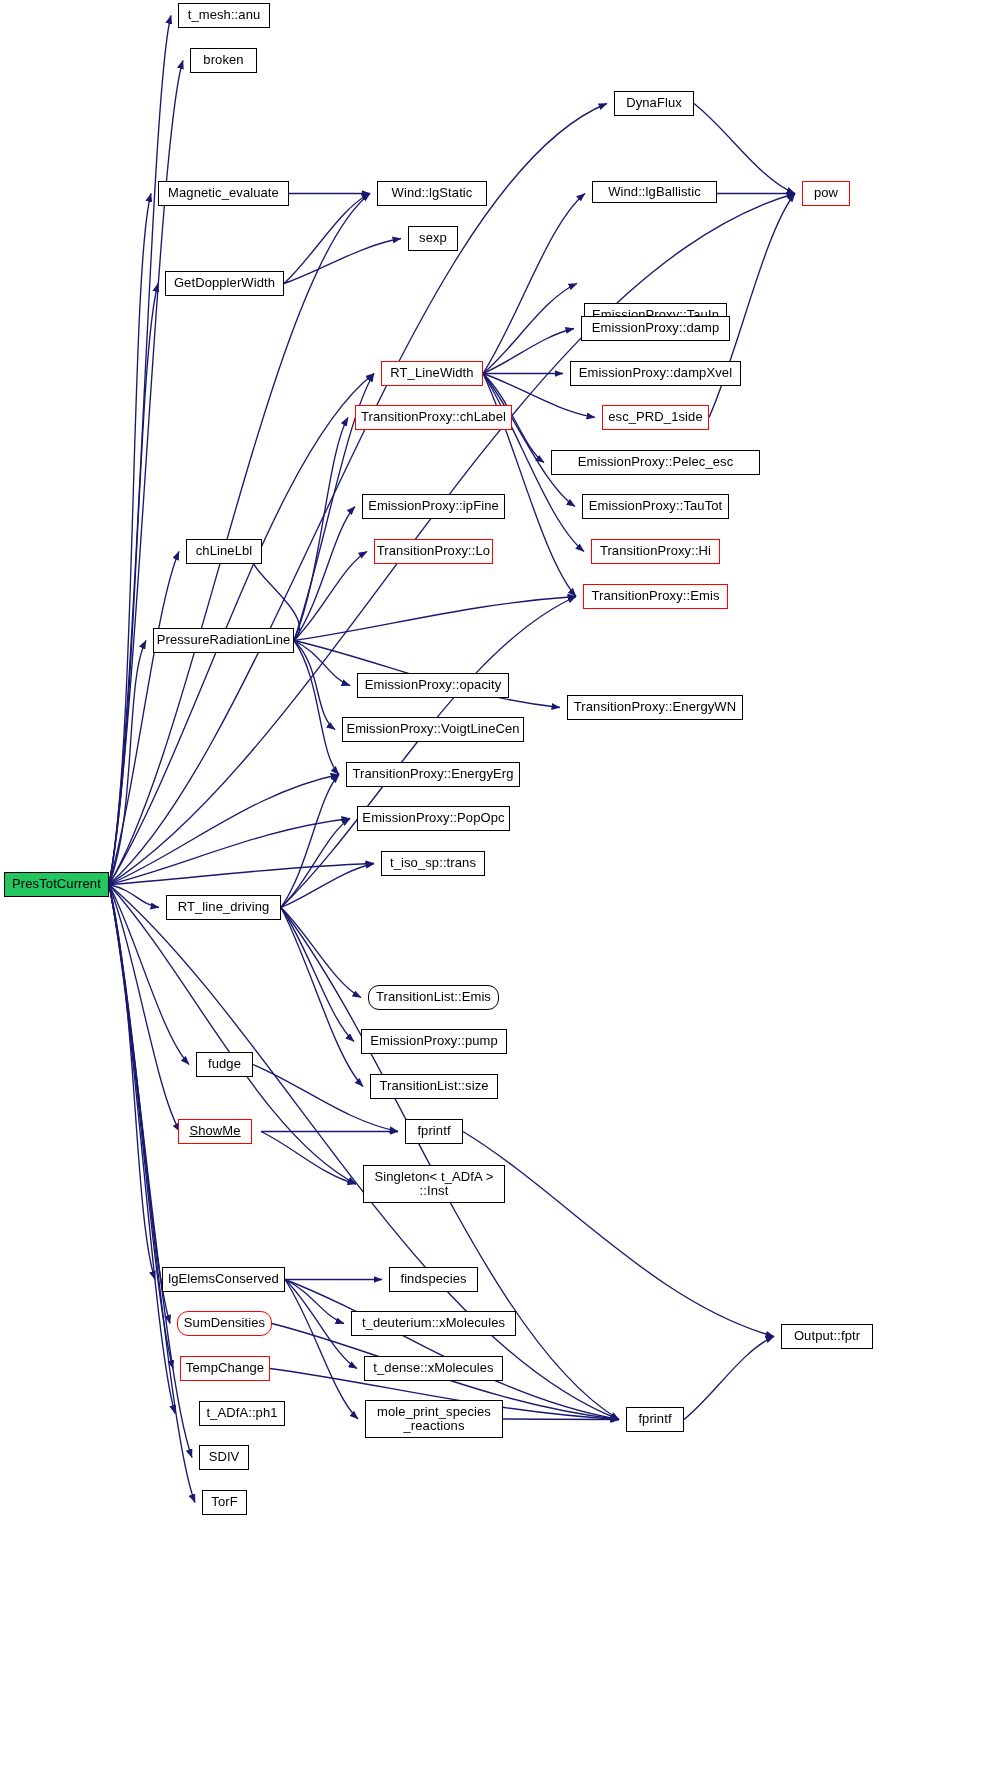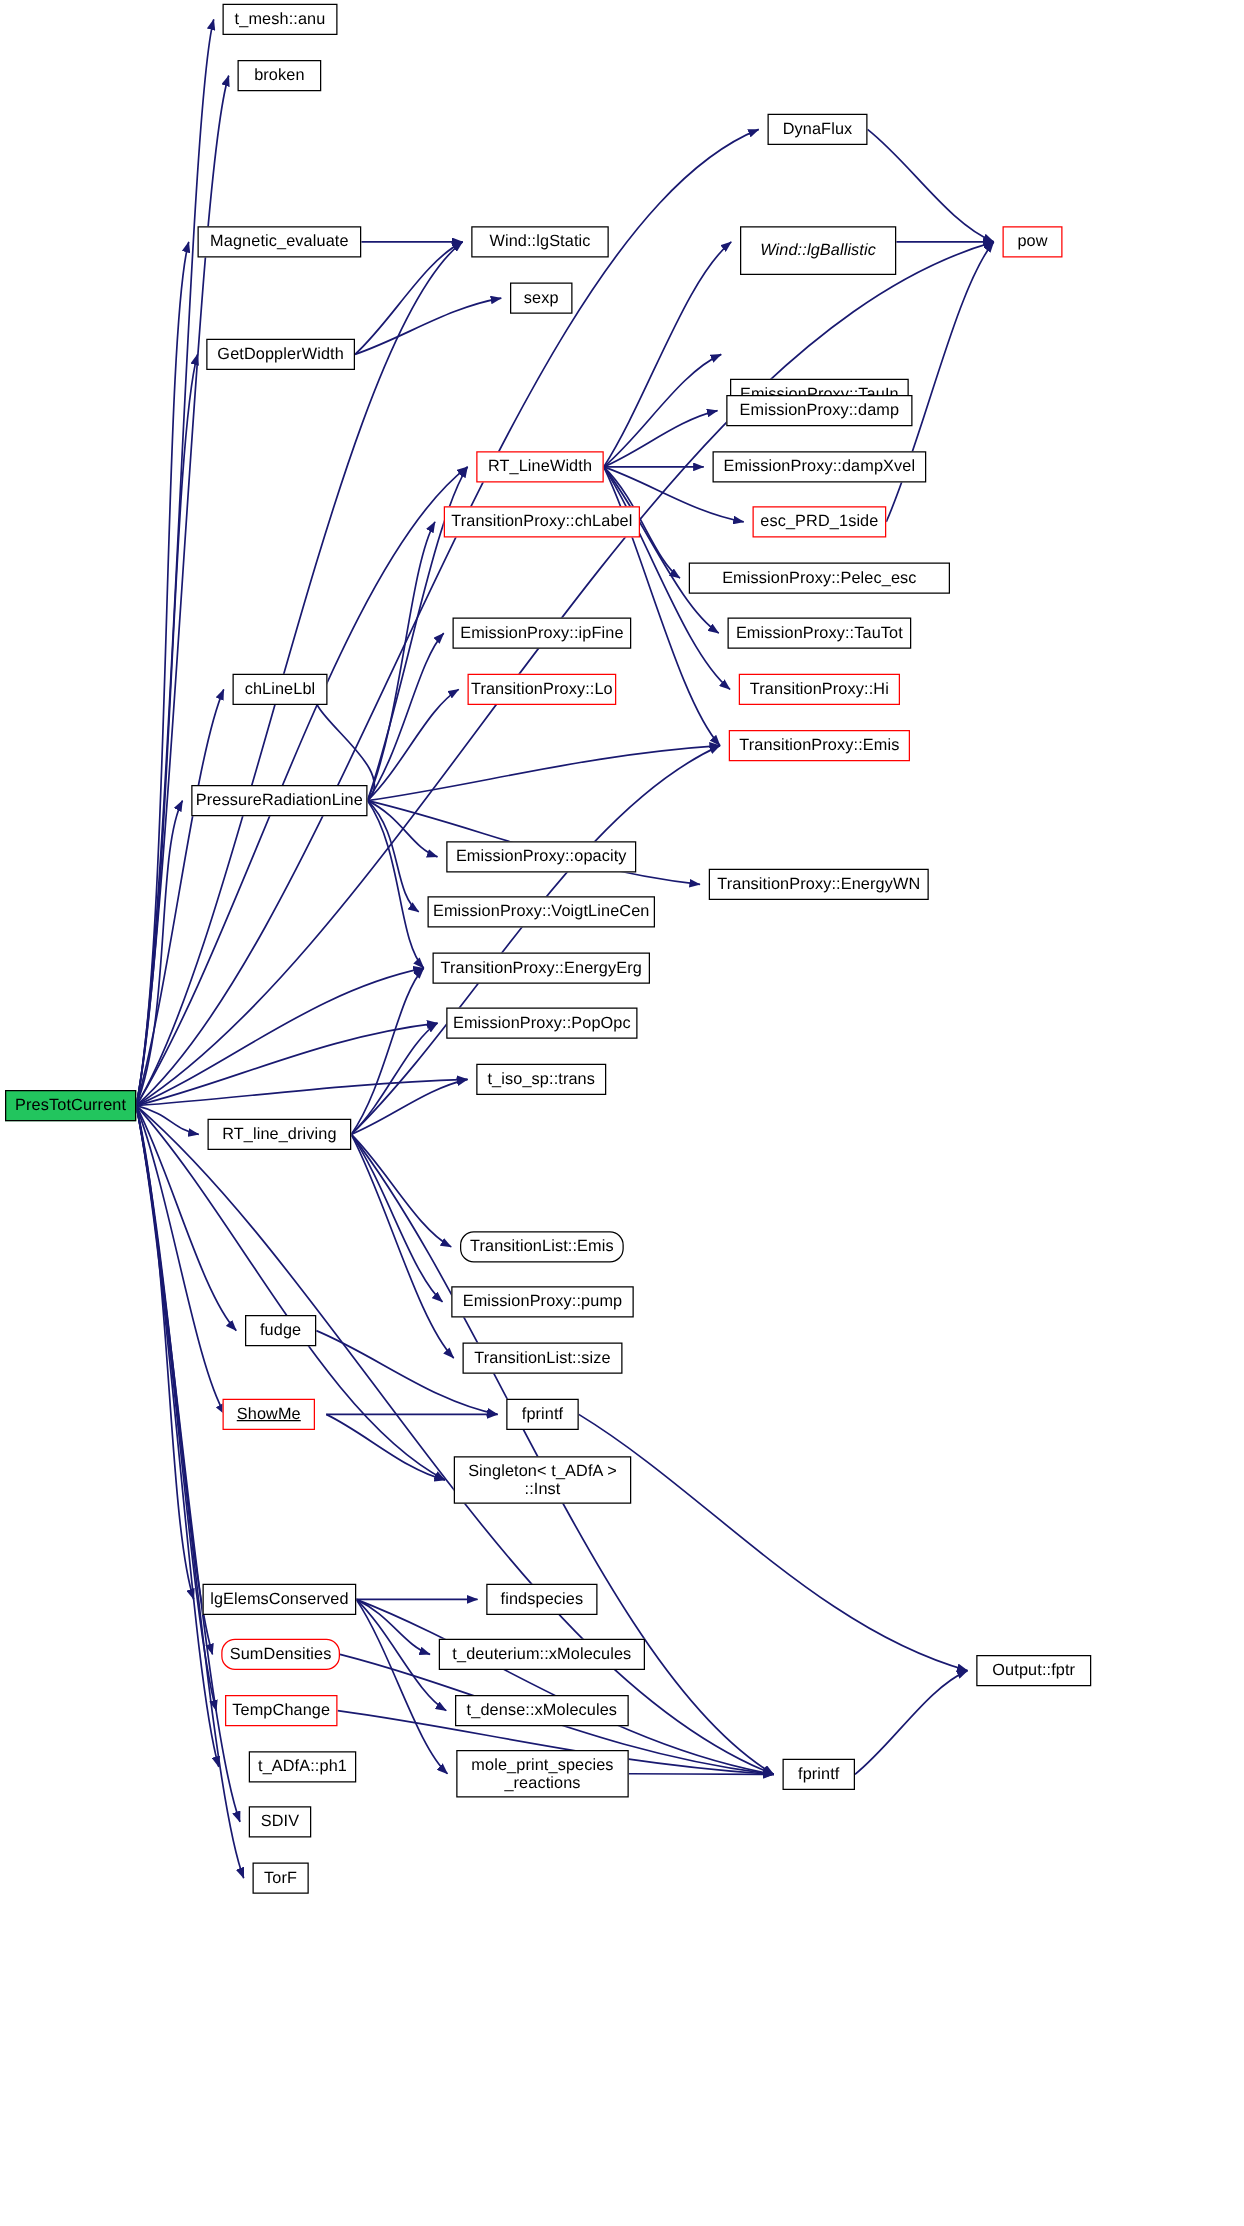--- a/index.html
+++ b/index.html
@@ -130,21 +130,21 @@
         <path d="M270,1368.5 C383.92,1383.9275 483.6,1411.085 619,1419.5" marker-end="url(#arrow)"></path>
       </g>
   </svg>
 <div class="node root" style="left: 4px; top: 872px; width: 105px; height: 25px;">PresTotCurrent</div>
     <div class="node" style="left: 178px; top: 3px; width: 92px; height: 25px;">t_mesh::anu</div>
     <div class="node" style="left: 190px; top: 48px; width: 67px; height: 25px;">broken</div>
     <div class="node" style="left: 614px; top: 91px; width: 80px; height: 25px;">DynaFlux</div>
     <div class="node red" style="left: 802px; top: 181px; width: 48px; height: 25px;">pow</div>
     <div class="node" style="left: 158px; top: 181px; width: 131px; height: 25px;">Magnetic_evaluate</div>
     <div class="node" style="left: 377px; top: 181px; width: 110px; height: 25px;">Wind::lgStatic</div>
-    <div class="node" style="left: 592px; top: 181px; width: 125px; height: 39px; font-style: italic;">Wind::lgBallistic</div>
+    <div class="node" style="left: 592px; top: 181px; width: 125px; height: 22px;">Wind::lgBallistic</div>
     <div class="node" style="left: 408px; top: 226px; width: 50px; height: 25px;">sexp</div>
     <div class="node" style="left: 165px; top: 271px; width: 119px; height: 25px;">GetDopplerWidth</div>
     <div class="node" style="left: 584px; top: 271px; width: 143px; height: 25px; margin-top: 32px;">EmissionProxy::TauIn</div>
     <div class="node" style="left: 581px; top: 316px; width: 149px; height: 25px;">EmissionProxy::damp</div>
     <div class="node red" style="left: 381px; top: 361px; width: 102px; height: 25px;">RT_LineWidth</div>
     <div class="node" style="left: 570px; top: 361px; width: 171px; height: 25px;">EmissionProxy::dampXvel</div>
     <div class="node red" style="left: 355px; top: 405px; width: 157px; height: 25px;">TransitionProxy::chLabel</div>
     <div class="node red" style="left: 602px; top: 405px; width: 107px; height: 25px;">esc_PRD_1side</div>
     <div class="node" style="left: 551px; top: 450px; width: 209px; height: 25px;">EmissionProxy::Pelec_esc</div>
     <div class="node" style="left: 362px; top: 494px; width: 143px; height: 25px;">EmissionProxy::ipFine</div>

